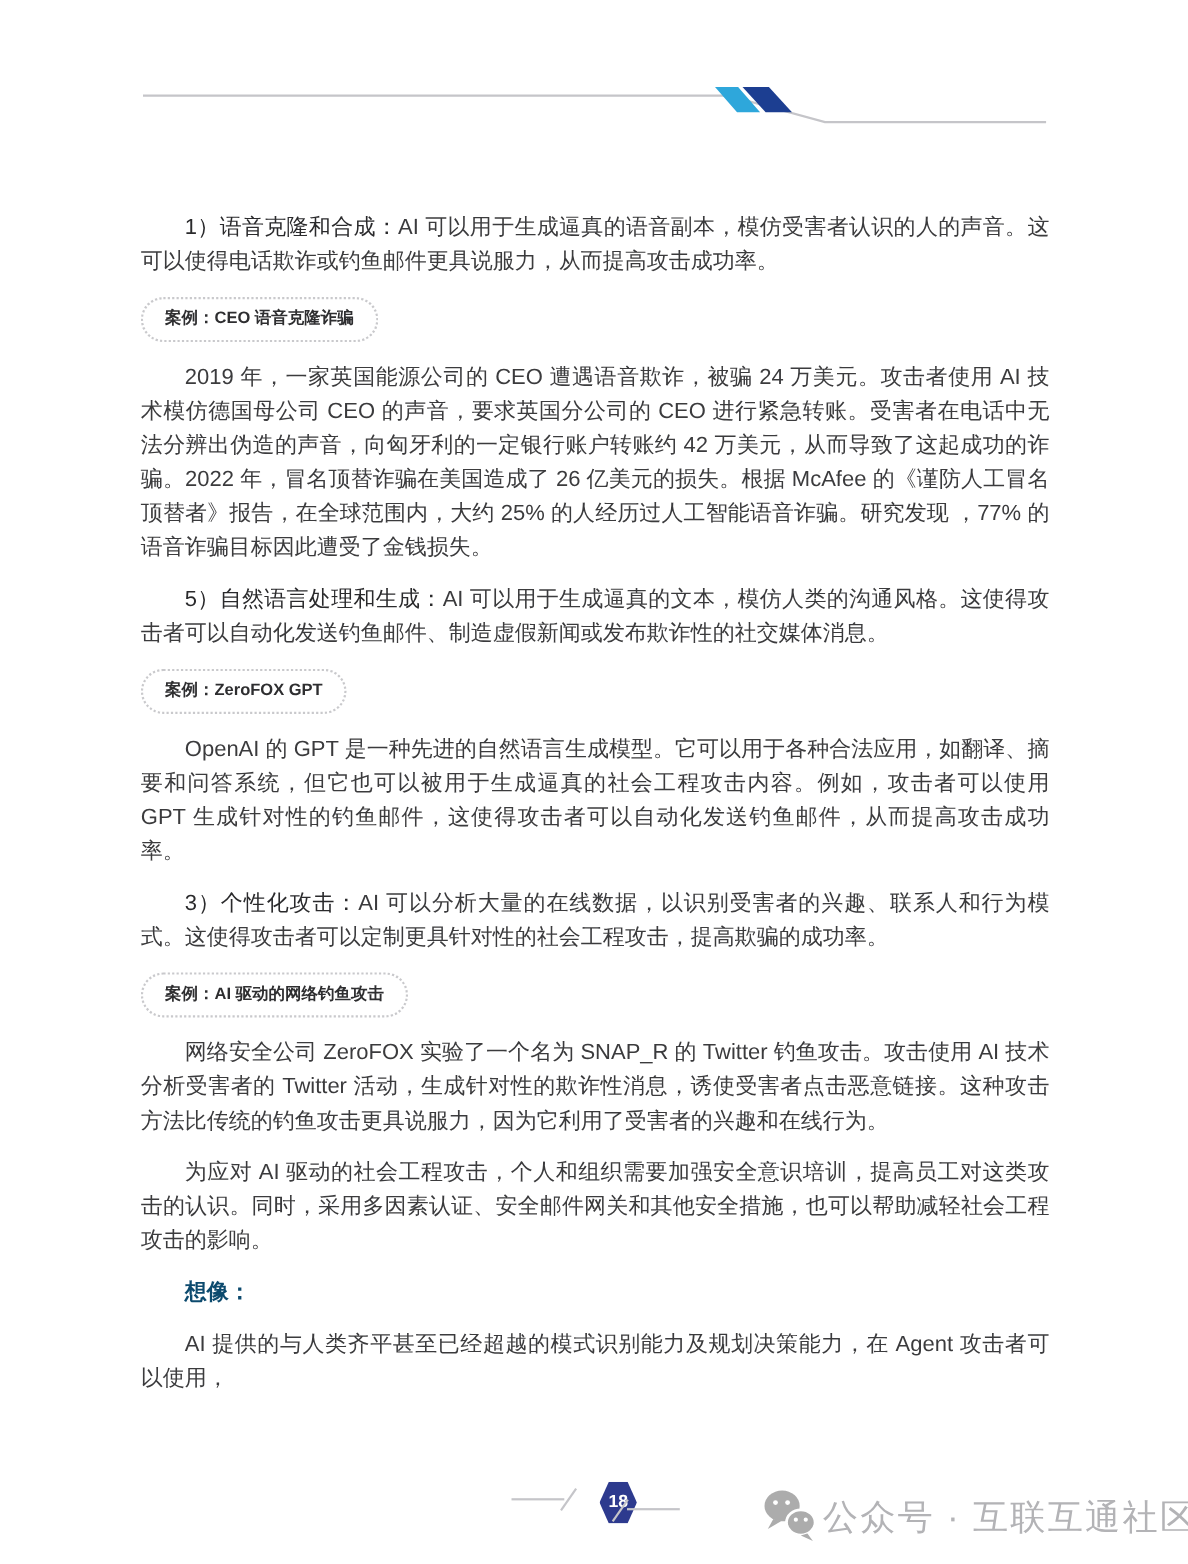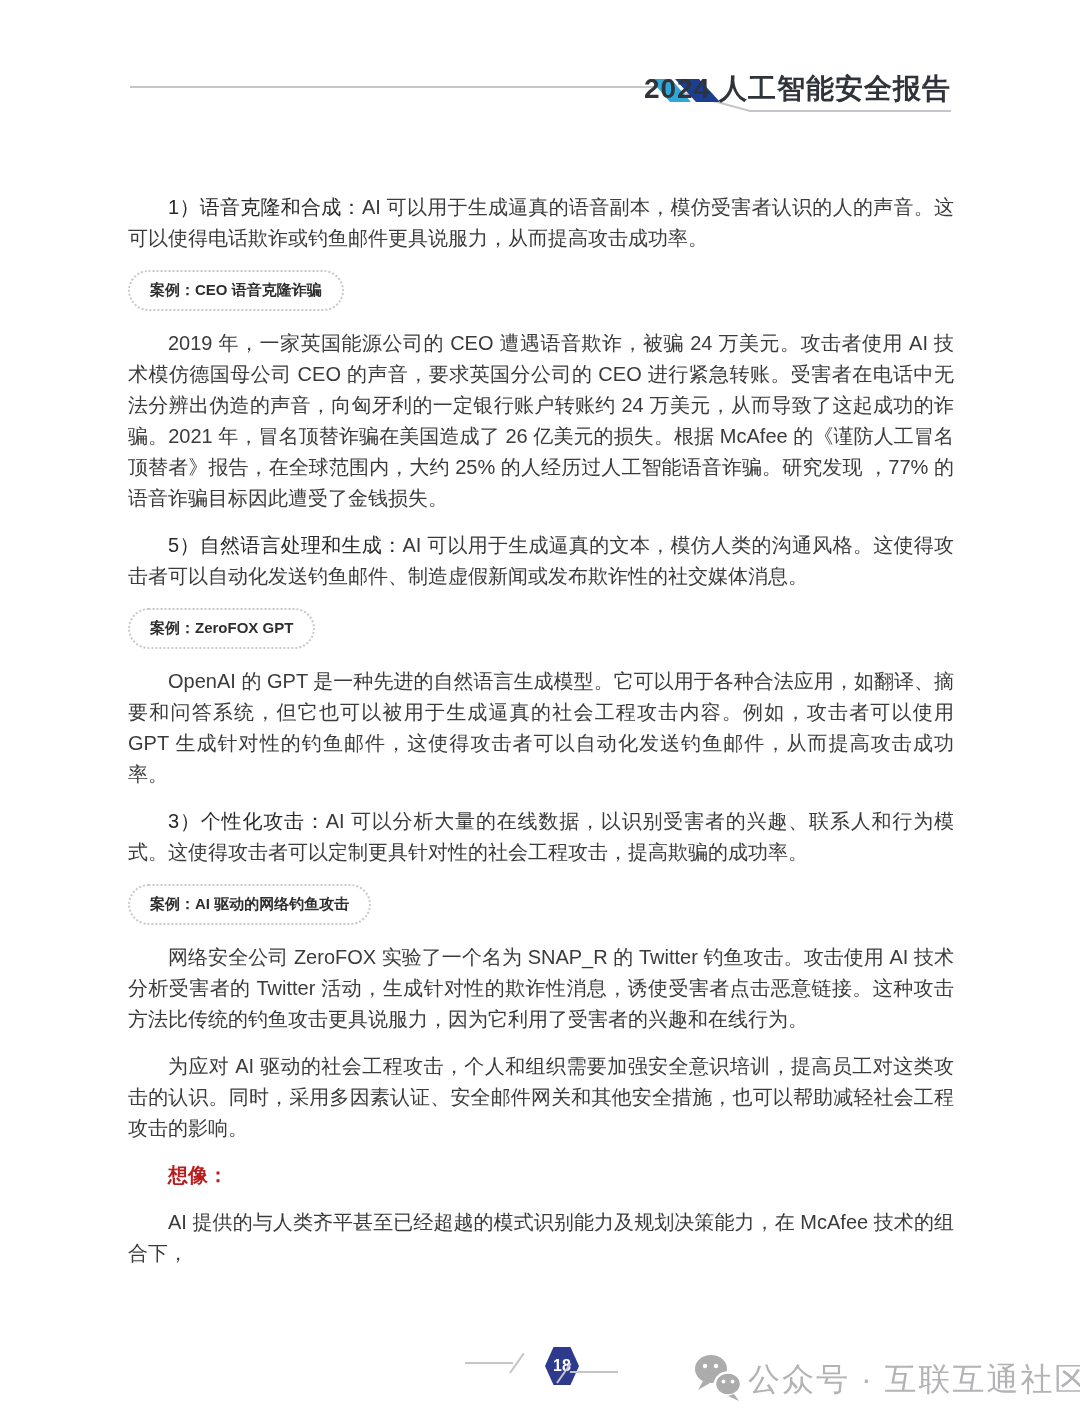--- a/index.html
+++ b/index.html
@@ -33,21 +33,21 @@
   }
 
   
   .content{
     position:absolute;left:128px;top:192px;width:826px;
     font-size:20px;line-height:31px;color:var(--body-text);
     text-align:justify;
   }
   .para{margin:0 0 16px 0;text-indent:2em;}
   .para .lead{font-weight:normal;color:#2a2a2c;}
-  .imagine-heading{margin:0 0 16px 0;text-indent:2em;font-weight:bold;color:#b91c1c;}
+  .imagine-heading{margin:0 0 16px 0;text-indent:2em;font-weight:bold;color:#0c4a6e;}
   .case-row{margin:1px 0 17px 0;}
   .case-badge{
     display:inline-block;
     border:2px dotted var(--badge-border);
     border-radius:24px;
     padding:5px 20px 6px 20px;
     font-size:15px;font-weight:bold;color:#2e2e30;
     line-height:26px;
     background:#fff;
   }
@@ -78,32 +78,31 @@
 </head>
 <body>
 
 <div class="page">
 
   <svg class="header-art" viewBox="0 0 1080 140" aria-hidden="true">
     <polyline class="rule" points="130,87 662,87 750,111 951,111"></polyline>
     <polygon class="stripe-light" points="650,79 671,79 691,102 670,102"></polygon>
     <polygon class="stripe-dark" points="675,79 699,79 720,102 696,102"></polygon>
   </svg>
-  <div class="header-title">2024 人工智能安全报告</div>
 
   <div class="content">
 
 
     <p class="para"><span class="lead">1）语音克隆和合成：</span><span>AI 可以用于生成逼真的语音副本，模仿受害者认识的人的声音。这可以使得电话欺诈或钓鱼邮件更具说服力，从而提高攻击成功率。</span></p>
 
     <div class="case-row">
       <span class="case-badge">案例：CEO 语音克隆诈骗</span>
     </div>
 
-    <p class="para">2019 年，一家英国能源公司的 CEO 遭遇语音欺诈，被骗 24 万美元。攻击者使用 AI 技术模仿德国母公司 CEO 的声音，要求英国分公司的 CEO 进行紧急转账。受害者在电话中无法分辨出伪造的声音，向匈牙利的一定银行账户转账约 24 万美元，从而导致了这起成功的诈骗。2021 年，冒名顶替诈骗在美国造成了 26 亿美元的损失。根据 McAfee 的《谨防人工冒名顶替者》报告，在全球范围内，大约 25% 的人经历过人工智能语音诈骗。研究发现 ，77% 的语音诈骗目标因此遭受了金钱损失。</p>
+    <p class="para">2019 年，一家英国能源公司的 CEO 遭遇语音欺诈，被骗 24 万美元。攻击者使用 AI 技术模仿德国母公司 CEO 的声音，要求英国分公司的 CEO 进行紧急转账。受害者在电话中无法分辨出伪造的声音，向匈牙利的一定银行账户转账约 42 万美元，从而导致了这起成功的诈骗。2022 年，冒名顶替诈骗在美国造成了 26 亿美元的损失。根据 McAfee 的《谨防人工冒名顶替者》报告，在全球范围内，大约 25% 的人经历过人工智能语音诈骗。研究发现 ，77% 的语音诈骗目标因此遭受了金钱损失。</p>
 
     <p class="para"><span class="lead">5）自然语言处理和生成：</span><span>AI 可以用于生成逼真的文本，模仿人类的沟通风格。这使得攻击者可以自动化发送钓鱼邮件、制造虚假新闻或发布欺诈性的社交媒体消息。</span></p>
 
     <div class="case-row">
       <span class="case-badge">案例：ZeroFOX GPT</span>
     </div>
 
     <p class="para">OpenAI 的 GPT 是一种先进的自然语言生成模型。它可以用于各种合法应用，如翻译、摘要和问答系统，但它也可以被用于生成逼真的社会工程攻击内容。例如，攻击者可以使用 GPT 生成针对性的钓鱼邮件，这使得攻击者可以自动化发送钓鱼邮件，从而提高攻击成功率。</p>
 
     <p class="para"><span class="lead">3）个性化攻击：</span><span>AI 可以分析大量的在线数据，以识别受害者的兴趣、联系人和行为模式。这使得攻击者可以定制更具针对性的社会工程攻击，提高欺骗的成功率。</span></p>
@@ -111,21 +110,21 @@
     <div class="case-row">
       <span class="case-badge">案例：AI 驱动的网络钓鱼攻击</span>
     </div>
 
     <p class="para">网络安全公司 ZeroFOX 实验了一个名为 SNAP_R 的 Twitter 钓鱼攻击。攻击使用 AI 技术分析受害者的 Twitter 活动，生成针对性的欺诈性消息，诱使受害者点击恶意链接。这种攻击方法比传统的钓鱼攻击更具说服力，因为它利用了受害者的兴趣和在线行为。</p>
 
     <p class="para">为应对 AI 驱动的社会工程攻击，个人和组织需要加强安全意识培训，提高员工对这类攻击的认识。同时，采用多因素认证、安全邮件网关和其他安全措施，也可以帮助减轻社会工程攻击的影响。</p>
 
     <p class="imagine-heading">想像：</p>
 
-    <p class="para">AI 提供的与人类齐平甚至已经超越的模式识别能力及规划决策能力，在 McAfee 技术的组合下，</p>
+    <p class="para">AI 提供的与人类齐平甚至已经超越的模式识别能力及规划决策能力，在 Agent 攻击者可以使用，</p>
 
   </div>
 
   <div class="footer-line fl-left"></div>
   <div class="footer-slash fs-left"></div>
   <div class="page-hex">18</div>
   <div class="footer-slash fs-right"></div>
   <div class="footer-line fl-right"></div>
 
   <div class="watermark">

